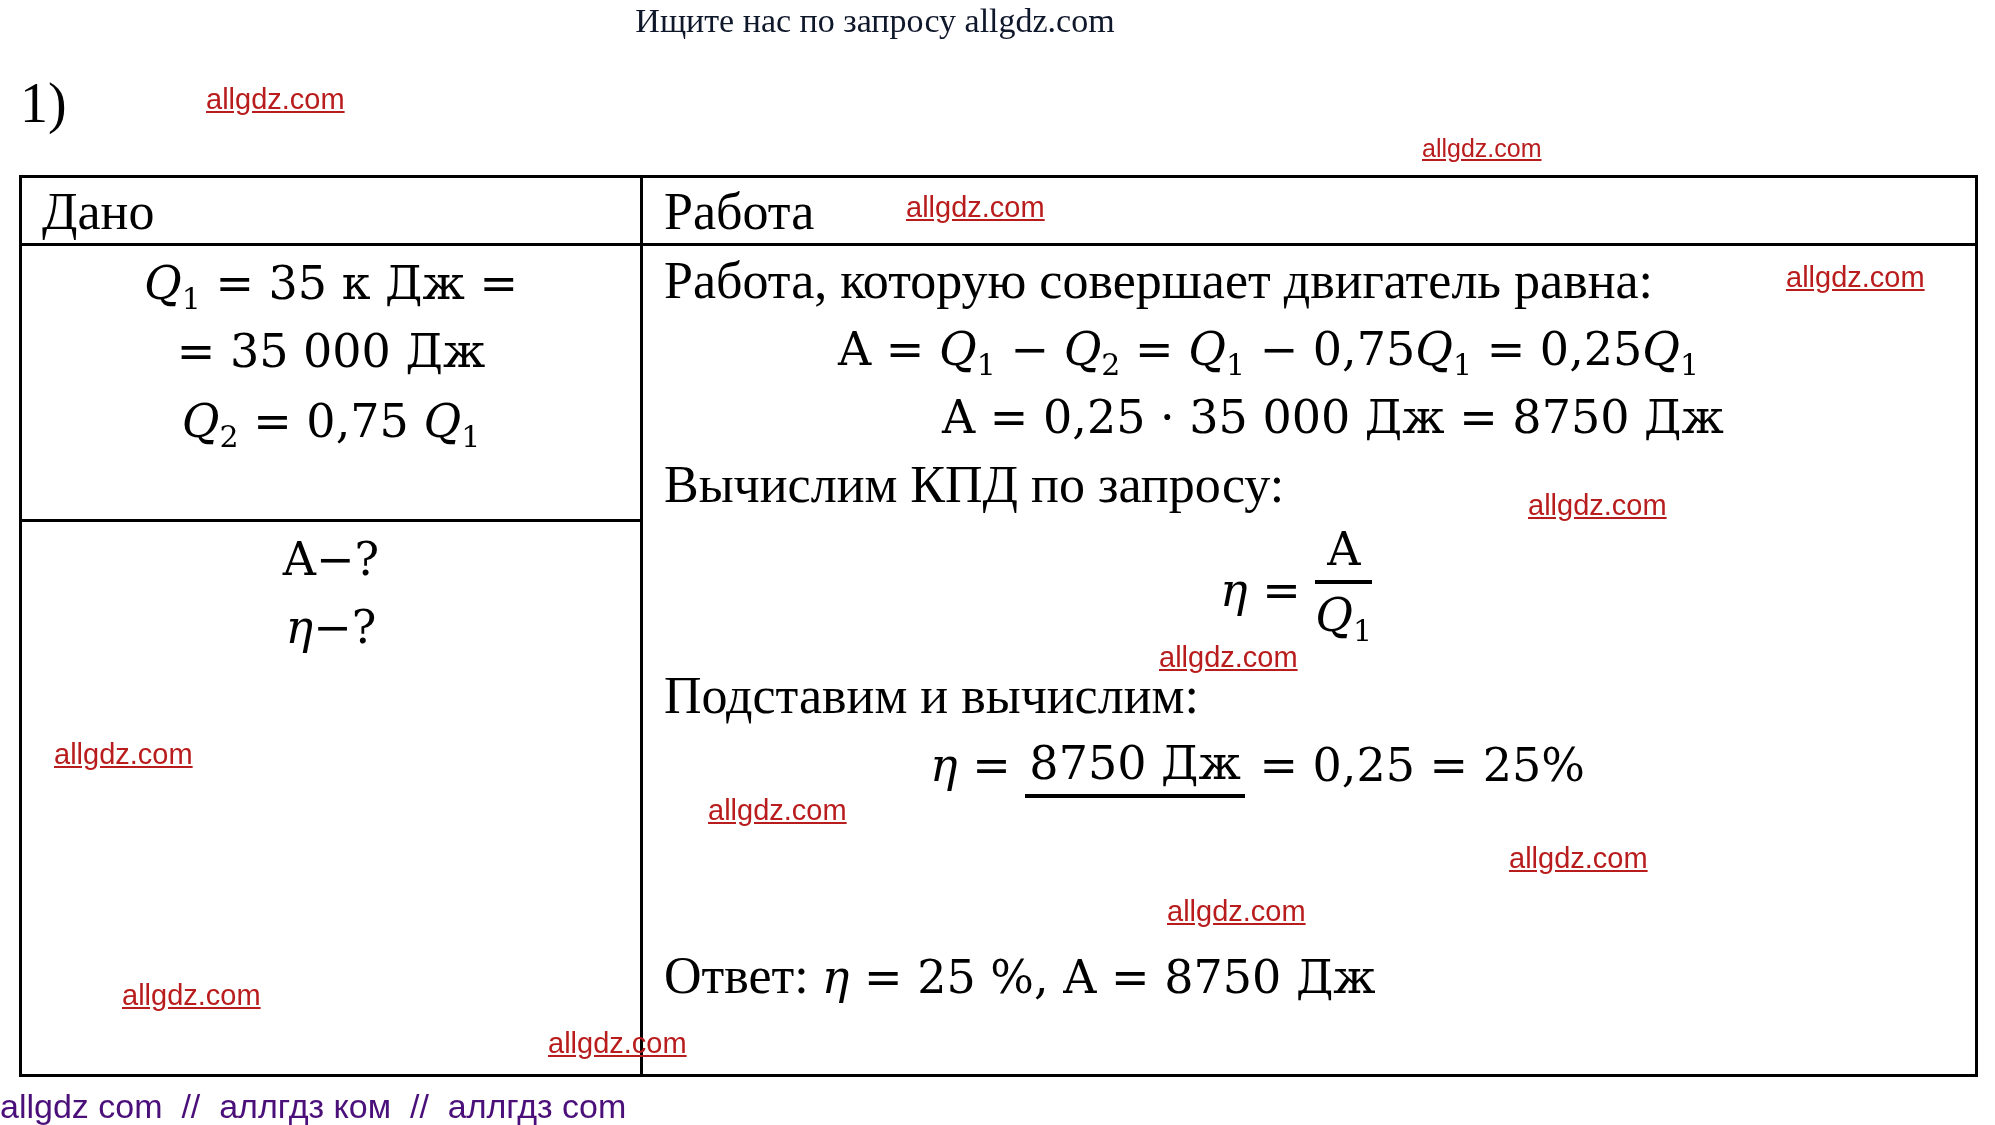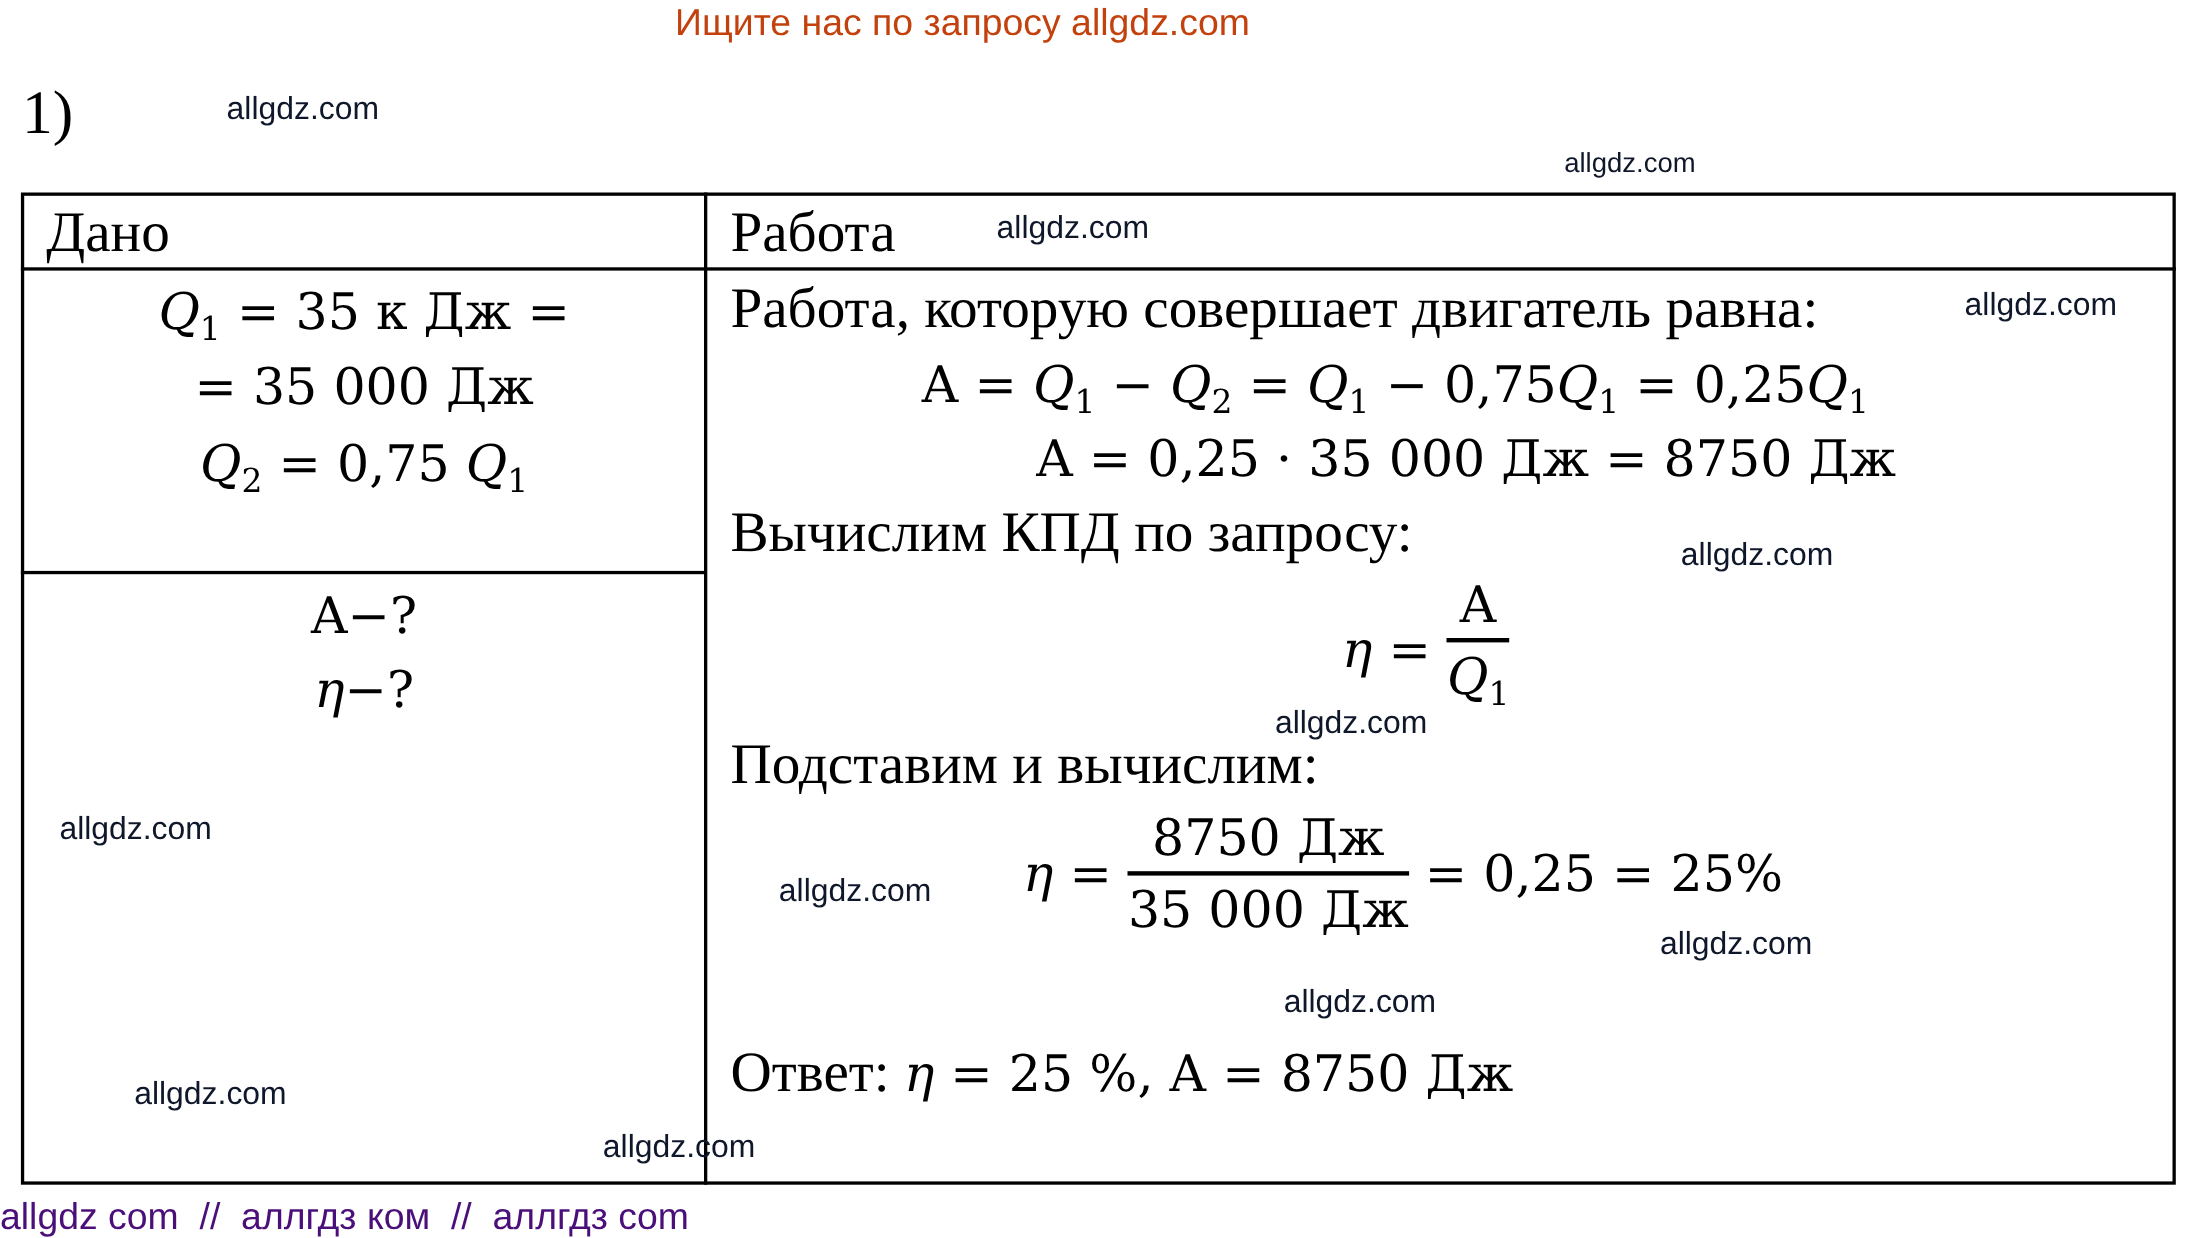--- a/index.html
+++ b/index.html
@@ -1,20 +1,20 @@
 <!DOCTYPE html>
 <html><head>
 <meta charset="utf-8">
 <style>
   html,body{margin:0;padding:0;background:#fff;}
   body{width:1995px;height:1125px;position:relative;overflow:hidden;font-family:"Liberation Serif",serif;color:#000;}
   .abs{position:absolute;white-space:nowrap;}
-  .top-banner{left:0;width:1750px;top:0;text-align:center;font-family:Liberation Sans, sans-serif;font-size:34px;color:#c2410c;line-height:42px;}
+  .top-banner{left:0;width:1750px;top:0;text-align:center;font-family:Liberation Serif, serif;font-size:34px;color:#0f172a;line-height:42px;}
   .task-num{left:20px;top:68px;font-size:56px;line-height:70px;}
-  .wm{font-family:"Liberation Sans",sans-serif;font-size:29px;color:#0f172a;line-height:34px;}
+  .wm{font-family:"Liberation Sans",sans-serif;font-size:29px;color:#b91c1c;line-height:34px;text-decoration:underline;}
   .wm-sm{font-size:25px;}
   .table{left:19px;top:175px;width:1959px;height:902px;border:3px solid #000;box-sizing:border-box;}
   .vline{left:640px;top:175px;width:3px;height:902px;background:#000;}
   .hline-head{left:19px;top:243px;width:1959px;height:3px;background:#000;}
   .hline-left{left:19px;top:519px;width:623px;height:3px;background:#000;}
   .hdr{font-size:52px;line-height:60px;}
   .txt{font-size:52px;line-height:62px;}
   .math{font-family:"DejaVu Serif","Liberation Serif",serif;font-size:46px;line-height:62px;}
   .math i{font-style:italic;}
   .math sub{font-size:30px;vertical-align:-10px;}
@@ -70,21 +70,21 @@
 <div class="abs wm" style="left:1528px;top:488px;">allgdz.com</div>
 
 <div class="abs math" style="left:1220px;top:518px;">
   <i style="vertical-align:middle;">η</i><span style="vertical-align:middle;"> = </span><span class="frac"><span class="num">A</span><span class="den"><i>Q</i><sub>1</sub></span></span>
 </div>
 <div class="abs wm" style="left:1159px;top:640px;">allgdz.com</div>
 
 <div class="abs txt" style="left:664px;top:665px;">Подставим и вычислим:</div>
 
 <div class="abs math" style="left:930px;top:730px;">
-  <i style="vertical-align:middle;">η</i><span style="vertical-align:middle;"> = </span><span class="frac"><span class="num">8750 Дж</span><span class="den">35 000 Дж</span></span><span style="vertical-align:middle;"> = 0,25 = 25%</span>
+  <i style="vertical-align:middle;">η</i><span style="vertical-align:middle;"> = </span><span class="frac"><span class="num">8750 Дж</span></span><span style="vertical-align:middle;"> = 0,25 = 25%</span>
 </div>
 <div class="abs wm" style="left:708px;top:793px;">allgdz.com</div>
 <div class="abs wm" style="left:1509px;top:841px;">allgdz.com</div>
 <div class="abs wm" style="left:1167px;top:894px;">allgdz.com</div>
 
 <div class="abs txt" style="left:664px;top:945px;">
   <span>Ответ: </span><span class="math" style="font-size:46px;"><i>η</i><span> = 25 %, A = 8750 Дж</span></span>
 </div>
 
 <div class="abs footer" style="white-space:pre;">allgdz com  //  аллгдз ком  //  аллгдз com</div>

